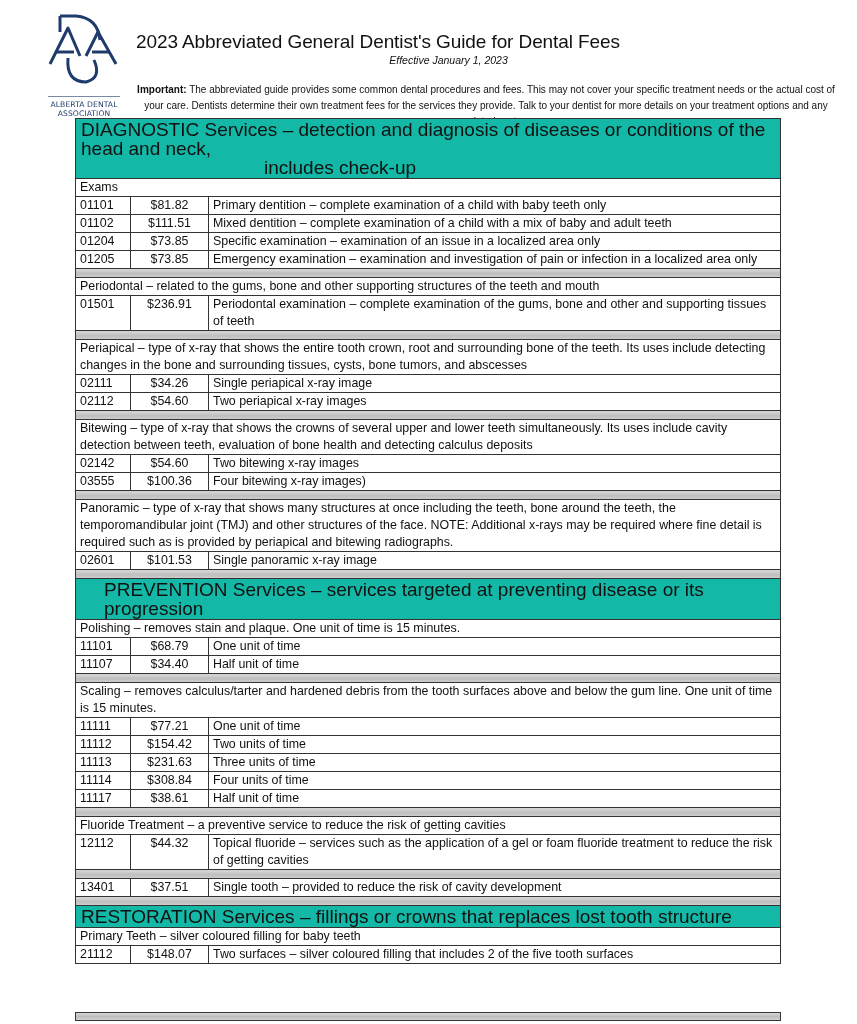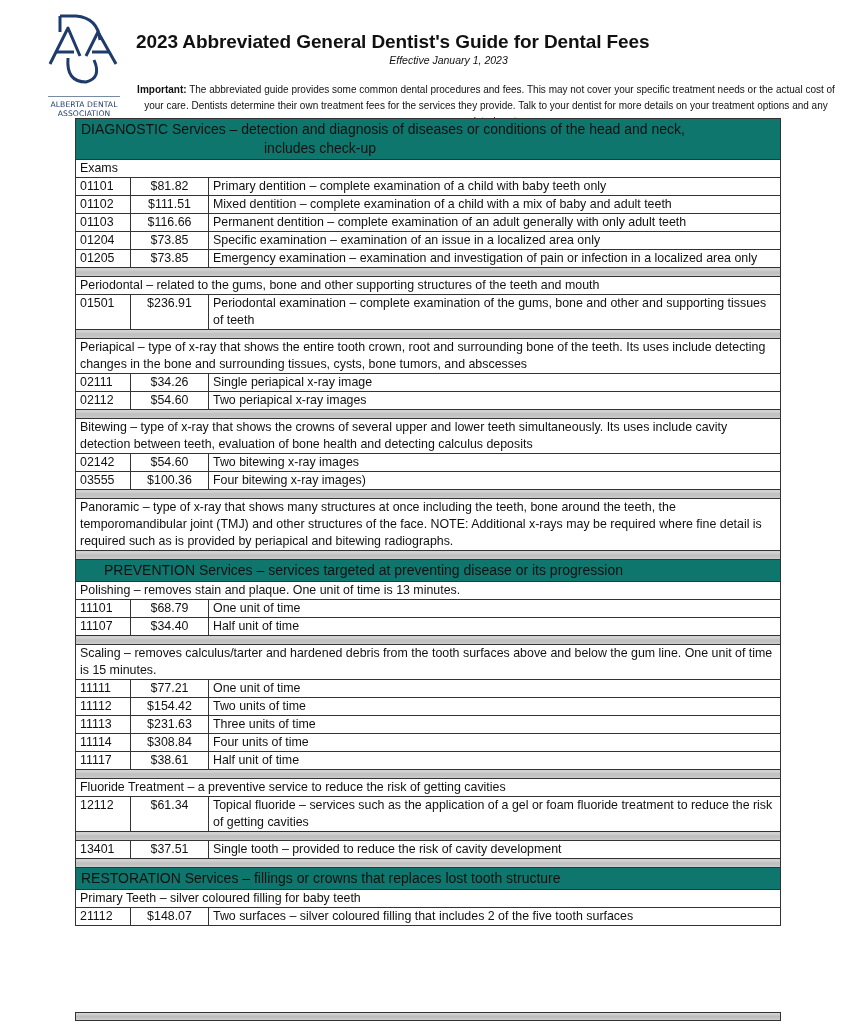--- a/index.html
+++ b/index.html
@@ -4,31 +4,31 @@
 <style>
   * { box-sizing: border-box; }
   html, body { margin: 0; padding: 0; background: #ffffff; }
   body { width: 857px; height: 1024px; position: relative; overflow: hidden;
          font-family: "Liberation Sans", sans-serif; color: #111; }
   .logo { position: absolute; left: 40px; top: 12px; width: 88px; height: 100px; }
   .logo svg { position: absolute; left: 6px; top: 0; }
   .logo .rule { position: absolute; left: 8px; top: 84px; width: 72px; height: 1px; background: #7a8aa0; }
   .logo .org { position: absolute; left: 0; top: 88px; width: 88px; text-align: center;
                font-size: 7.6px; line-height: 9px; color: #1f3b6b; letter-spacing: 0.1px; font-family: "DejaVu Sans", sans-serif; }
-  .title { position: absolute; left: 136px; top: 31px; font-size: 19px; font-weight: bold; margin: 0; letter-spacing: -0.1px; }
+  .title { position: absolute; left: 136px; top: 31px; font-size: 19px; font-weight: normal; margin: 0; letter-spacing: -0.1px; }
   .effective { position: absolute; left: 0; width: 857px; top: 54px; text-align: center; padding-left: 40px;
                font-size: 10.5px; font-style: italic; }
   .intro { position: absolute; left: 120px; top: 66px; width: 700px; font-size: 10px; line-height: 16px; margin: 16px; text-align: center; }
   .intro b { font-weight: bold; }
 
   .sheet { position: absolute; left: 75px; top: 118px; width: 706px; }
   table { border-collapse: collapse; width: 706px; table-layout: fixed; font-size: 12.4px; }
   td { border: 1px solid #333; padding: 0 4px; line-height: 17px; vertical-align: top; }
   col.c1 { width: 55px; } col.c2 { width: 78px; }
-  .section td { background: #0f766e; font-size: 14px; line-height: 19px; padding: 1px 5px; }
+  .section td { background: #14b8a6; font-size: 19px; line-height: 19px; padding: 1px 5px; }
   .section td .indent { display: block; padding-left: 183px; }
   .section.prev td { padding-left: 28px; }
   .group td { padding: 0 4px; }
   .price { text-align: center; }
   .gap td { height: 9px; padding: 0; background: linear-gradient(#d9d9d9, #bdbdbd 50%, #cfcfcf); border-left: 1px solid #333; border-right: 1px solid #333; }
   .footer-bar { position: absolute; left: 75px; top: 1012px; width: 706px; height: 9px;
                 border: 1px solid #333; background: linear-gradient(#d9d9d9, #bdbdbd 50%, #cfcfcf); }
 </style>
 </head>
 <body>
@@ -74,25 +74,20 @@
           <td>01101</td>
           <td class="price">$81.82</td>
           <td>Primary dentition – complete examination of a child with baby teeth only</td>
         </tr>
         <tr>
           <td>01102</td>
           <td class="price">$111.51</td>
           <td>Mixed dentition  – complete examination of a child with a mix of baby and adult teeth</td>
         </tr>
         <tr>
-          <td>01103</td>
-          <td class="price">$116.66</td>
-          <td>Permanent dentition – complete examination of an adult generally with only adult teeth</td>
-        </tr>
-        <tr>
           <td>01204</td>
           <td class="price">$73.85</td>
           <td>Specific examination – examination of an issue in a localized area only</td>
         </tr>
         <tr>
           <td>01205</td>
           <td class="price">$73.85</td>
           <td>Emergency examination – examination and investigation of pain or infection in a localized area only</td>
         </tr>
         <tr class="gap">
@@ -137,28 +132,33 @@
           <td>03555</td>
           <td class="price">$100.36</td>
           <td>Four bitewing x-ray images)</td>
         </tr>
         <tr class="gap">
           <td colspan="3"></td>
         </tr>
         <tr class="group">
           <td colspan="3">Panoramic – type of x-ray that shows many structures at once including the teeth, bone around the teeth, the temporomandibular joint (TMJ) and other structures of the face. NOTE: Additional x-rays may be required where fine detail is required such as is provided by periapical and bitewing radiographs.</td>
         </tr>
+        <tr>
+          <td>02601</td>
+          <td class="price">$101.53</td>
+          <td>Single panoramic x-ray image</td>
+        </tr>
         <tr class="gap">
           <td colspan="3"></td>
         </tr>
         <tr class="section prev">
           <td colspan="3">PREVENTION Services – services targeted at preventing disease or its progression</td>
         </tr>
         <tr class="group">
-          <td colspan="3">Polishing – removes stain and plaque. One unit of time is 13 minutes.</td>
+          <td colspan="3">Polishing – removes stain and plaque. One unit of time is 15 minutes.</td>
         </tr>
         <tr>
           <td>11101</td>
           <td class="price">$68.79</td>
           <td>One unit of time</td>
         </tr>
         <tr>
           <td>11107</td>
           <td class="price">$34.40</td>
           <td>Half unit of time</td>
@@ -195,21 +195,21 @@
           <td>Half unit of time</td>
         </tr>
         <tr class="gap">
           <td colspan="3"></td>
         </tr>
         <tr class="group">
           <td colspan="3">Fluoride Treatment – a preventive service to reduce the risk of getting cavities</td>
         </tr>
         <tr>
           <td>12112</td>
-          <td class="price">$61.34</td>
+          <td class="price">$44.32</td>
           <td>Topical  fluoride – services such as the application of a gel or foam fluoride treatment to reduce the risk of getting cavities</td>
         </tr>
         <tr class="gap">
           <td colspan="3"></td>
         </tr>
         <tr>
           <td>13401</td>
           <td class="price">$37.51</td>
           <td>Single tooth – provided to reduce the risk of cavity development</td>
         </tr>

